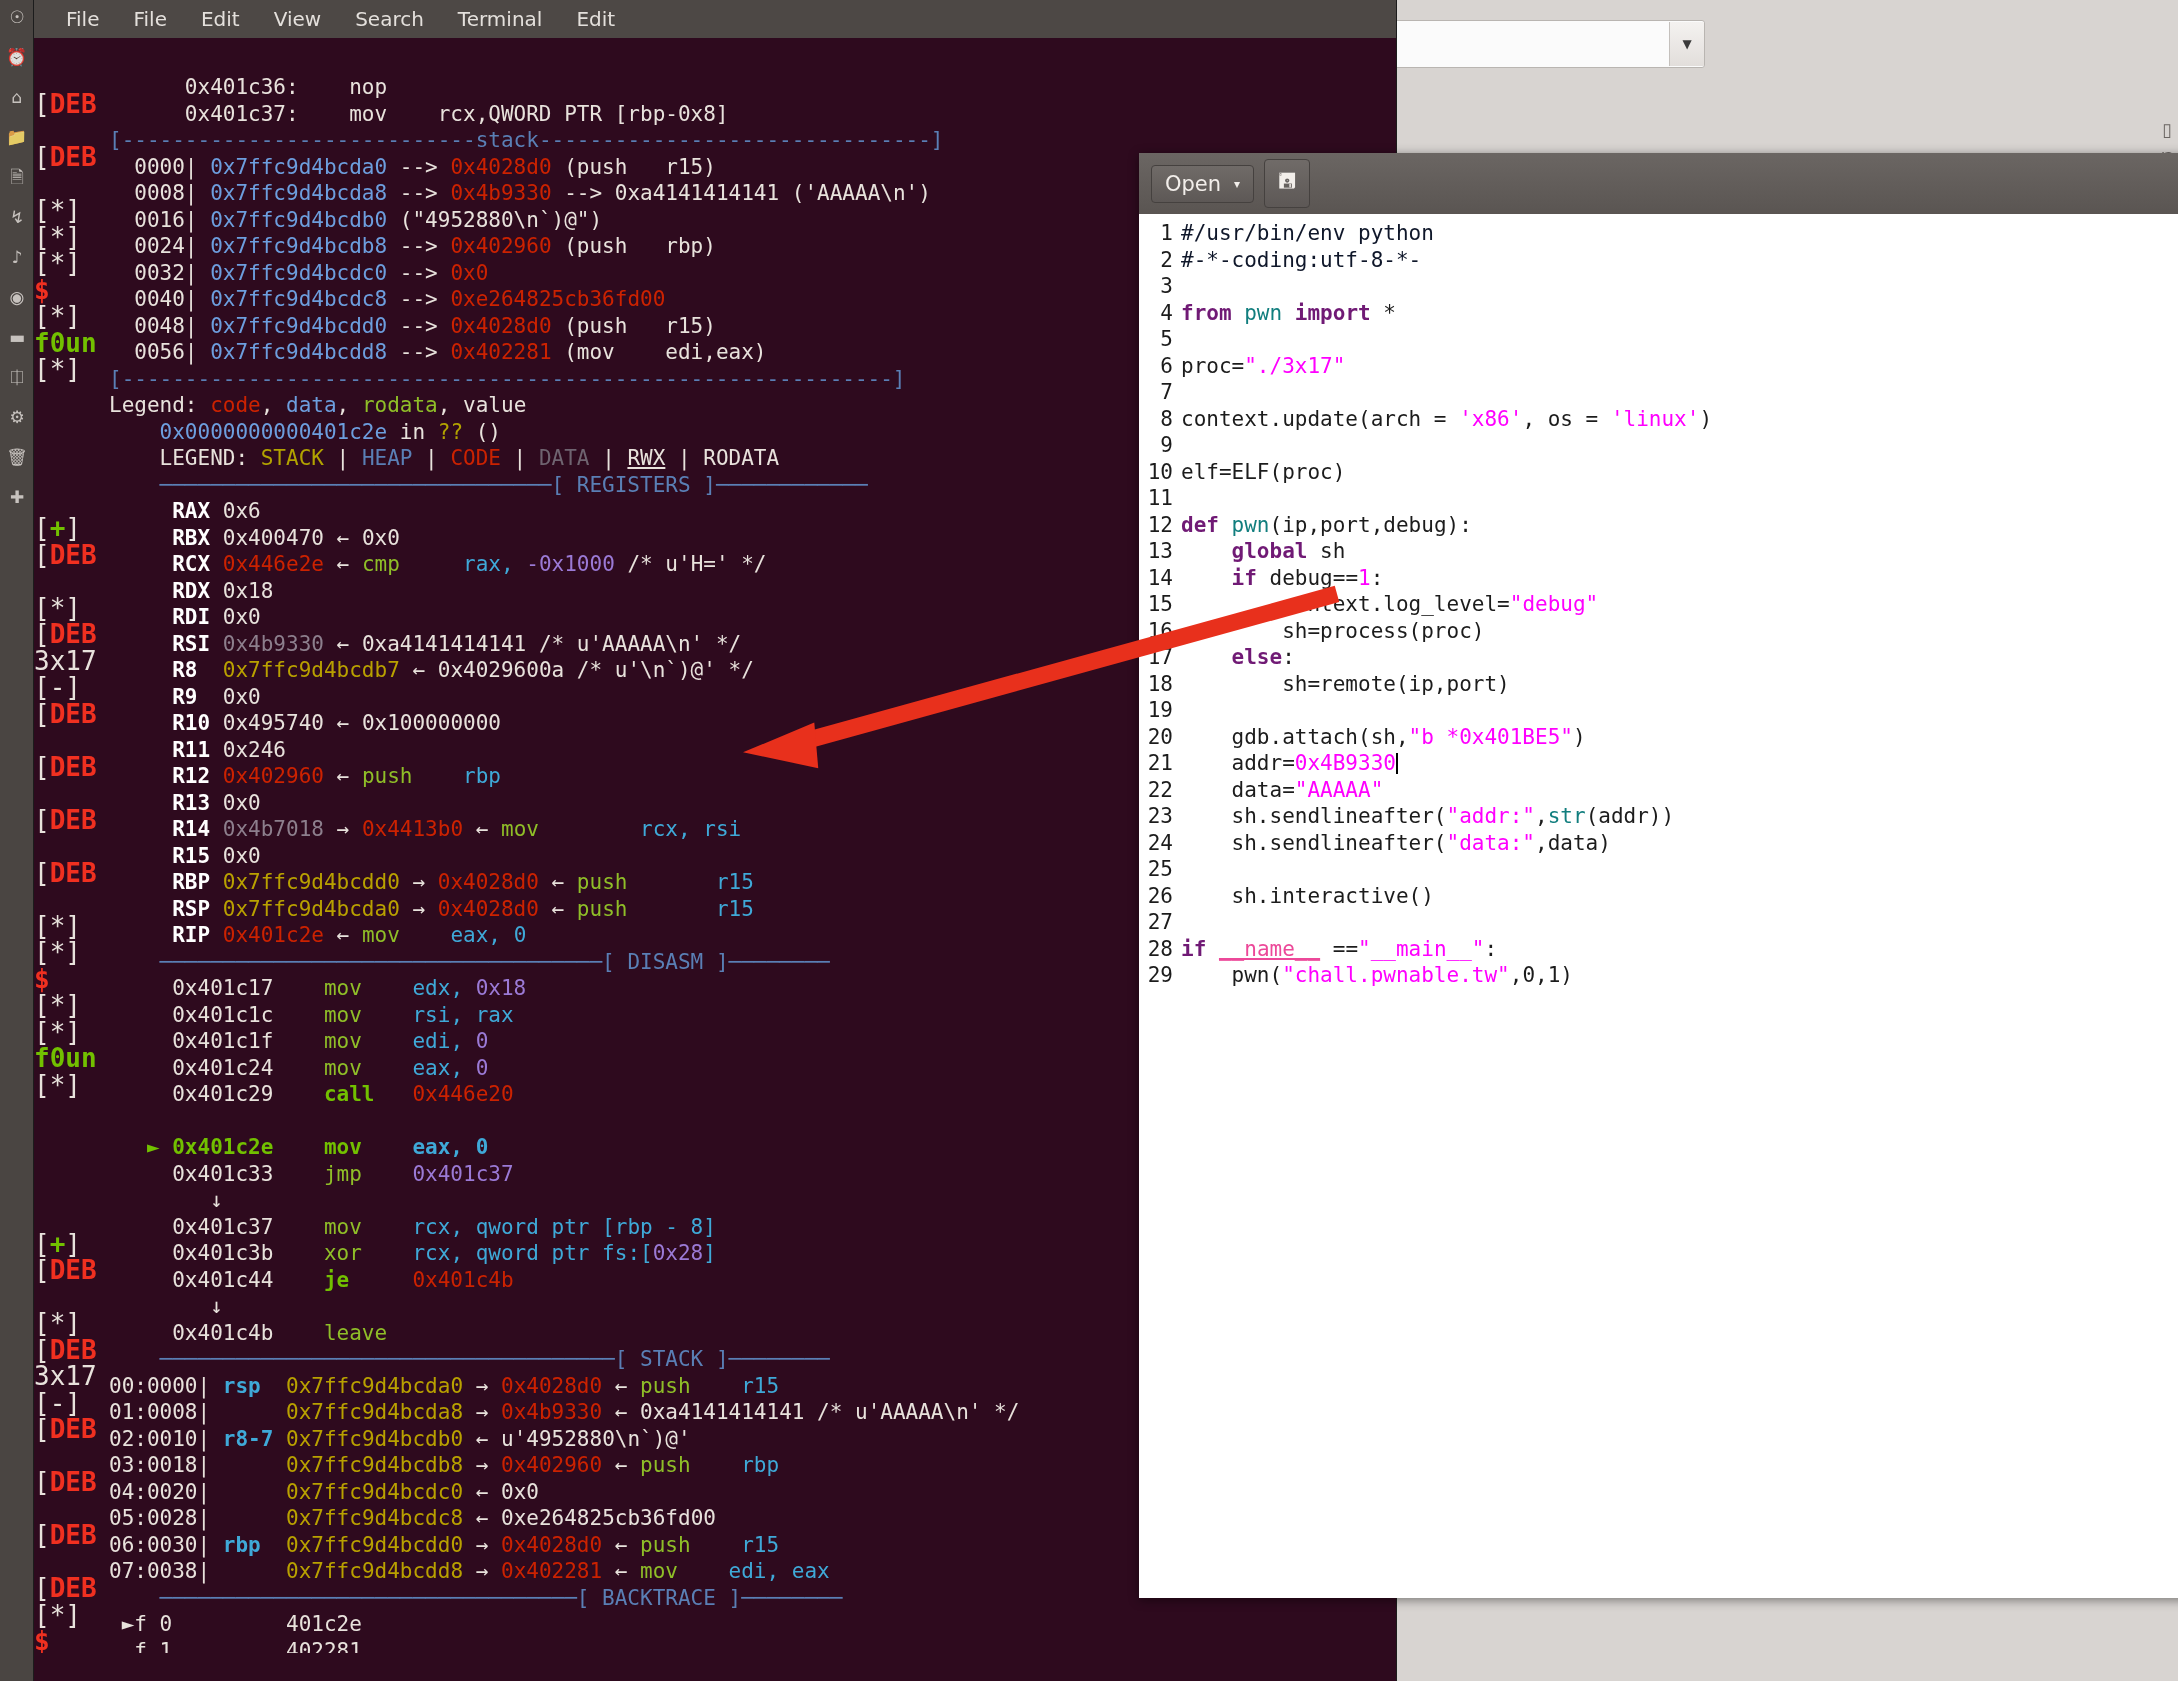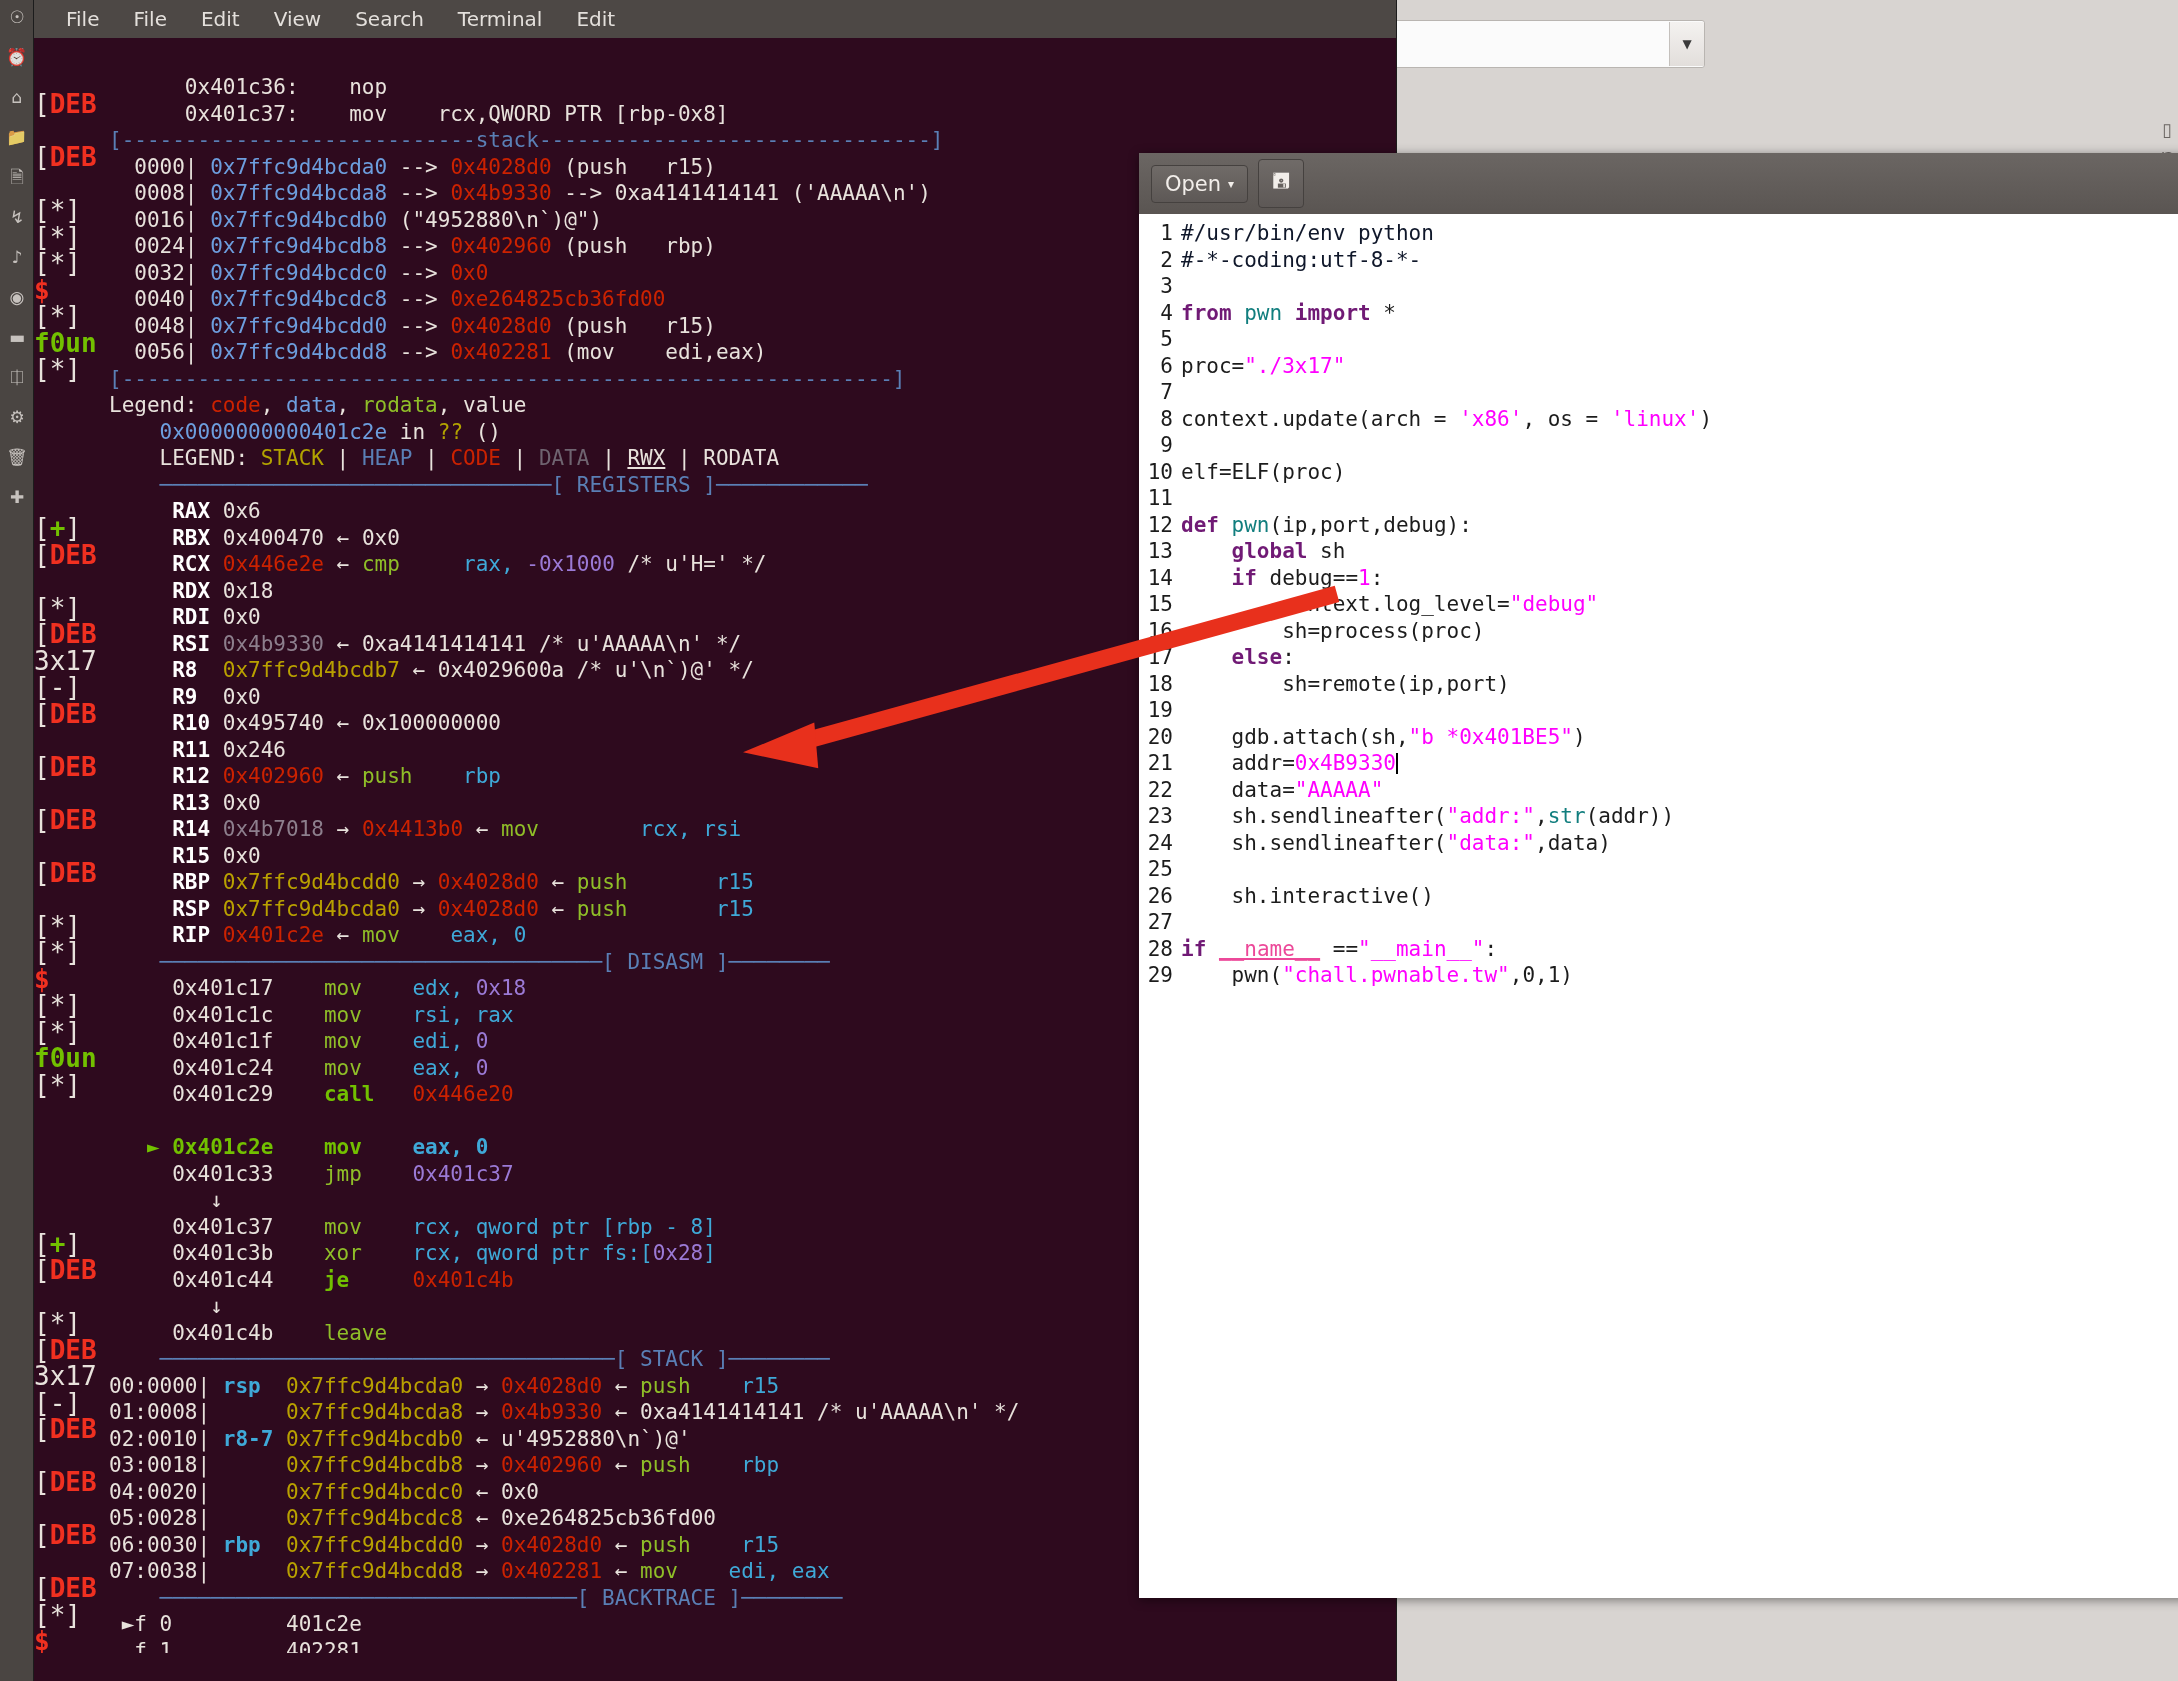--- a/index.html
+++ b/index.html
@@ -100,21 +100,21 @@
     height:61px;
     background:linear-gradient(#6b6663,#5a5552);
     border-bottom:1px solid #3d3a38;
     display:flex;align-items:center;gap:10px;
     padding-left:12px;
   }
   .gbtn{
     background:linear-gradient(#706b68,#5d5856);
     border:1px solid #45413f;border-radius:4px;
     color:#f2eeea;font-size:21px;
-    padding:6px 13px;display:flex;align-items:center;gap:7px;
+    padding:6px 13px;display:flex;align-items:center;gap:13px;
   }
   .gbtn .caret{font-size:12px;line-height:1;}
   #editor-code{
     position:absolute;left:0;top:61px;right:0;bottom:0;
     background:#ffffff;
     font-family:"DejaVu Sans Mono","Liberation Mono",monospace;
     font-size:21px;line-height:26.5px;
     white-space:pre;
     padding-top:6px;
     overflow:hidden;

